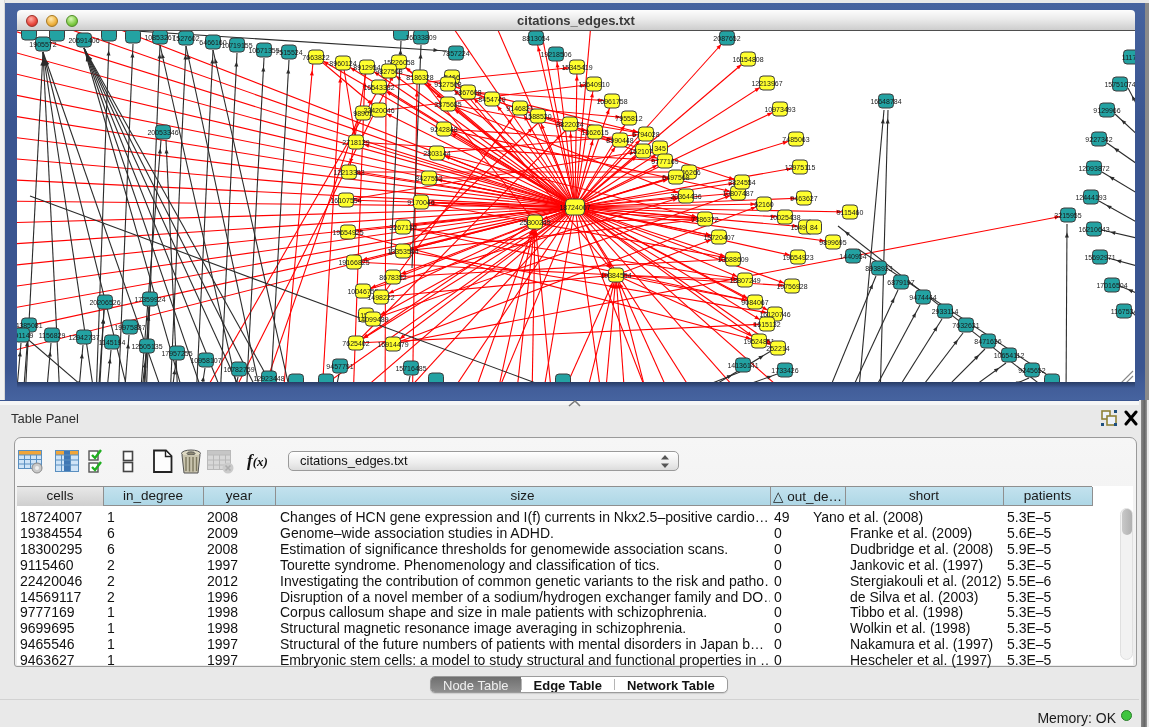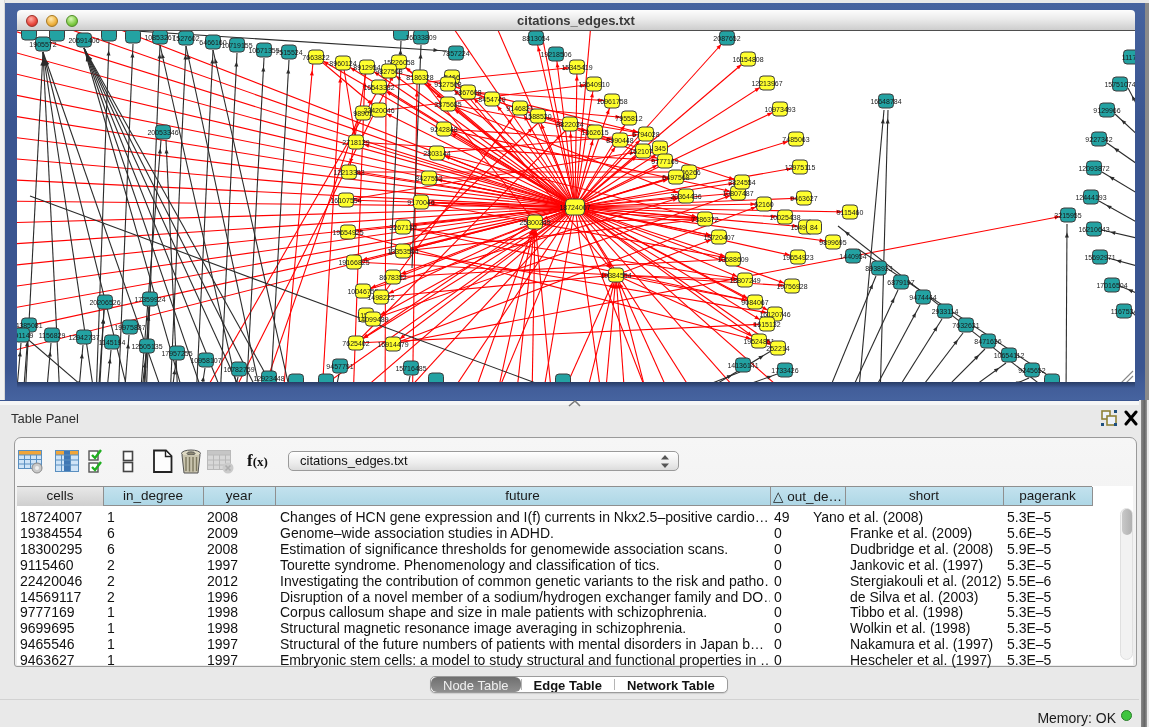--- a/index.html
+++ b/index.html
@@ -16,21 +16,21 @@
 #tablewhite { position:absolute; left:17px; top:486px; width:1116px; height:179px; background:#fff; }
 #thead { position:absolute; left:17px; top:486px; width:1075px; height:20px; background:linear-gradient(#c3e2ee,#aed7e6); border-top:1px solid #8f8f8f; border-bottom:1px solid #8f8f8f; }
 .th { position:absolute; top:488px; font-size:13.5px; color:#1a1a1a; text-align:center; }
 .hv { position:absolute; top:487px; width:1px; height:19px; background:#8f8f8f; }
 #namehead { position:absolute; left:17px; top:487px; width:86px; height:19px; background:linear-gradient(#e8e8e8,#cfcfcf); }
 .row { position:absolute; height:15.9px; font-size:14px; color:#111; }
 .row span { position:absolute; white-space:nowrap; }
 #vsb { position:absolute; left:1120px; top:508px; width:13px; height:152px; background:#f2f2f2; border:1px solid #e0e0e0; border-radius:7px; }
 #vsbthumb { position:absolute; left:1121.5px; top:509px; width:10px; height:26px; background:linear-gradient(90deg,#c9c9c9,#b0b0b0); border-radius:5px; }
 #seg { position:absolute; left:430px; top:676px; height:17px; display:flex; border:1px solid #9b9b9b; border-radius:5px; overflow:hidden; background:#fff; box-shadow:0 1px 1px rgba(0,0,0,.12); }
-.segi { font-size:13px; font-weight:bold; padding:1px 12px 0; color:#111; height:100%;border-radius:6px; }
+.segi { font-size:13px; font-weight:bold; padding:1px 12px 0; color:#111; height:100%; }
 #seg1 { background:linear-gradient(#6f6f6f,#8f8f8f); color:#f0f0f0; font-weight:normal; font-size:13px; }
 .segdiv { width:1px; background:#b5b5b5; margin:2px 0; }
 #statline { position:absolute; left:0; top:699px; width:1149px; height:1px; background:#d2d2d2; }
 #mem { position:absolute; right:33px; top:710px; font-size:14px; color:#1a1a1a; }
 #memdot { position:absolute; left:1121px; top:710px; width:11px; height:11px; border-radius:50%; background:#3ec53e; border:1px solid #2a7d2a; }
 #rightstrip2 { position:absolute; left:1139px; top:400px; width:10px; height:327px; background:#e9e9e9; }
 #rightstrip2b { position:absolute; left:1141px; top:400px; width:6px; height:327px; background:linear-gradient(90deg,#888,#666 60%,#999); }
 .icon { position:absolute; top:449px; }
 #dropdown { position:absolute; left:288px; top:451px; width:391px; height:20px; background:linear-gradient(#ffffff,#ededed 60%,#dcdcdc); border:1px solid #9a9a9a; border-radius:5px; font-size:13px; color:#111; padding:1px 0 0 11px; }
 </style></head><body>
@@ -822,36 +822,36 @@
  <path d="M2 6 L4 24 H18 L20 6" fill="#c9c4ae" stroke="#555"></path>
  <path d="M6 8 V22 M9.5 8 V22.5 M13 8 V22.5 M16.5 8 V22" stroke="#7d785f" stroke-width="1.4"></path>
 </svg>
 <svg class="icon" style="left:207px" width="28" height="25" opacity="0.65">
  <rect x="0.5" y="1.5" width="23" height="19" fill="#c9c9c9" stroke="#9a9a9a"></rect>
  <rect x="1" y="2" width="22" height="4" fill="#adadad"></rect>
  <path d="M0.5 6 H23.5 M0.5 11 H23.5 M0.5 16 H23.5 M6.5 6 V20.5 M12.5 6 V20.5 M18.5 6 V20.5" stroke="#9a9a9a"></path>
  <circle cx="21" cy="19" r="5.5" fill="#b5b5b5"></circle>
     <path d="M18.5 16.5 L23.5 21.5 M23.5 16.5 L18.5 21.5" stroke="#888" stroke-width="1.6"></path>
 </svg>
-<div class="icon" style="left:247px;top:451px;font-family:'Liberation Serif',serif;font-weight:bold;font-size:17px;color:#111">f<span style="font-size:13px">(x)</span></div>
+<div class="icon" style="left:247px;top:451px;font-family:'Liberation Serif',serif;font-style:italic;font-weight:bold;font-size:17px;color:#111">f<span style="font-size:13px">(x)</span></div>
 <div id="dropdown">citations_edges.txt</div>
 <svg style="position:absolute;left:660px;top:455px" width="10" height="13">
  <path d="M5 0 L9 4.5 H1 Z" fill="#555"></path>
     <path d="M5 13 L9 8.5 H1 Z" fill="#555"></path>
 </svg>
 <div id="tablewhite"></div>
 <div id="thead"></div>
 <div id="namehead"></div>
 <div class="th" style="left:17px;width:86px">cells</div>
 <div class="th" style="left:103px;width:100px">in_degree</div>
 <div class="th" style="left:203px;width:72px">year</div>
-<div class="th" style="left:275px;width:495px">future</div>
+<div class="th" style="left:275px;width:495px">size</div>
 <div class="th" style="left:770px;width:75px">△ out_de…</div>
 <div class="th" style="left:845px;width:158px">short</div>
-<div class="th" style="left:1003px;width:89px">pagerank</div>
+<div class="th" style="left:1003px;width:89px">patients</div>
 <div class="hv" style="left:103px"></div>
 <div class="hv" style="left:203px"></div>
 <div class="hv" style="left:275px"></div>
 <div class="hv" style="left:770px"></div>
 <div class="hv" style="left:845px"></div>
 <div class="hv" style="left:1003px"></div>
 <div class="hv" style="left:1092px"></div>
 <div class="row" style="top:509.0px">
 <span style="left:20px">18724007</span>
     <span style="left:107px">1</span>

